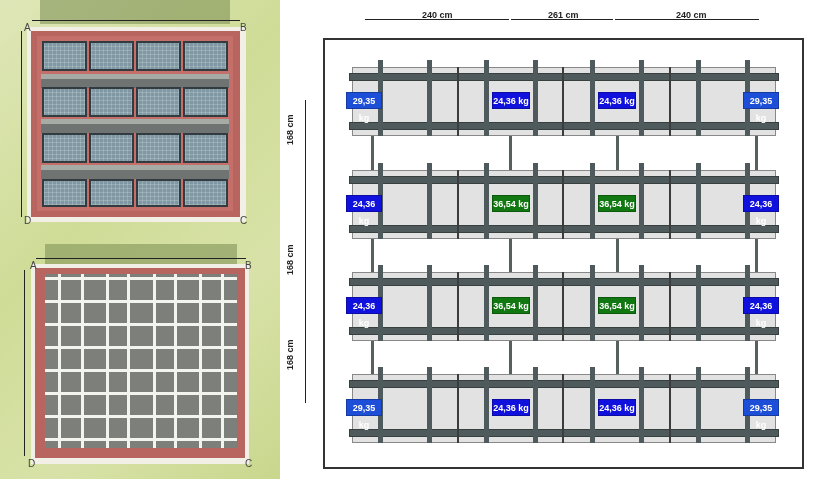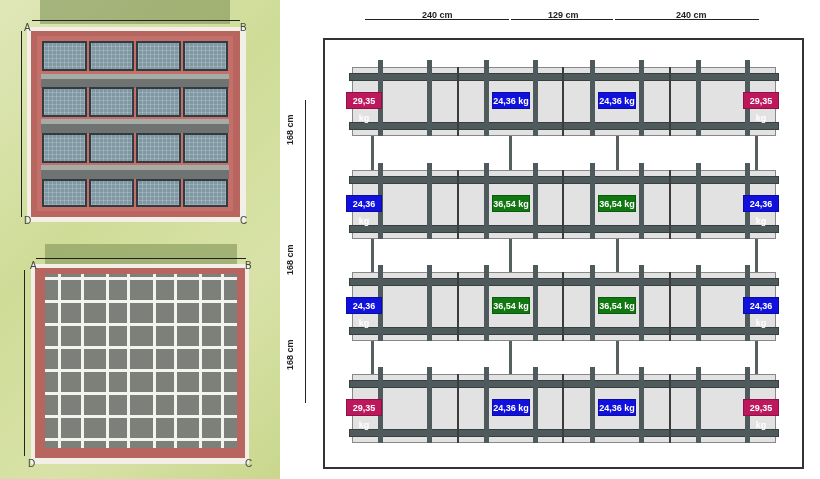--- a/index.html
+++ b/index.html
@@ -21,21 +21,21 @@
   .letter{font-size:10px;color:#444;}
   .dimline{background:#222;}
   
   .frame{left:323px;top:38px;width:481px;height:431px;border:2px solid #333;box-sizing:border-box;background:#fff;}
   .panelrow{background:#e2e2e2;border:1px solid #888;box-sizing:border-box;}
   .rail{background:#4f5a5c;border:1px solid #37403f;box-sizing:border-box;}
   .post{background:#4f5a5c;width:5px;}
   .thin{background:#3c3c3c;width:2px;}
   .conn{background:#56605f;width:3px;}
   .lbl{height:17px;color:#fff;font-weight:bold;font-size:9px;line-height:17px;text-align:center;box-sizing:border-box;border:1px solid rgba(0,0,0,0.25);}
-  .red{background:#be185d;}
+  .red{background:#1d4ed8;}
   .blue{background:#1111dd;}
   .green{background:#117711;}
   .dimtxt{font-size:9px;font-weight:bold;color:#222;}
   .hline{height:1px;background:#222;}
   .vline{width:1px;background:#222;}
 </style>
 </head>
 <body>
 
 <div class="abs leftbg"></div>
@@ -103,21 +103,21 @@
 </div>
 <div class="abs dimline" style="left:24px;top:270px;width:1px;height:186px;"></div>
 <div class="abs letter" style="left:30px;top:260px;">A</div>
 <div class="abs letter" style="left:245px;top:260px;">B</div>
 <div class="abs letter" style="left:245px;top:458px;">C</div>
 <div class="abs letter" style="left:28px;top:458px;">D</div>
 
 <div class="abs hline" style="left:365px;top:19px;width:144px;"></div>
 <div class="abs dimtxt" style="left:422px;top:10px;">240 cm</div>
 <div class="abs hline" style="left:511px;top:19px;width:102px;"></div>
-<div class="abs dimtxt" style="left:548px;top:10px;">129 cm</div>
+<div class="abs dimtxt" style="left:548px;top:10px;">261 cm</div>
 <div class="abs hline" style="left:615px;top:19px;width:144px;"></div>
 <div class="abs dimtxt" style="left:676px;top:10px;">240 cm</div>
 
 <div class="abs vline" style="left:305px;top:100px;height:303px;"></div>
 <div class="abs dimtxt" style="left:285px;top:145px;transform:rotate(-90deg);transform-origin:left top;">168 cm</div>
 <div class="abs dimtxt" style="left:285px;top:275px;transform:rotate(-90deg);transform-origin:left top;">168 cm</div>
 <div class="abs dimtxt" style="left:285px;top:370px;transform:rotate(-90deg);transform-origin:left top;">168 cm</div>
 
 <div class="abs frame"></div>
 

